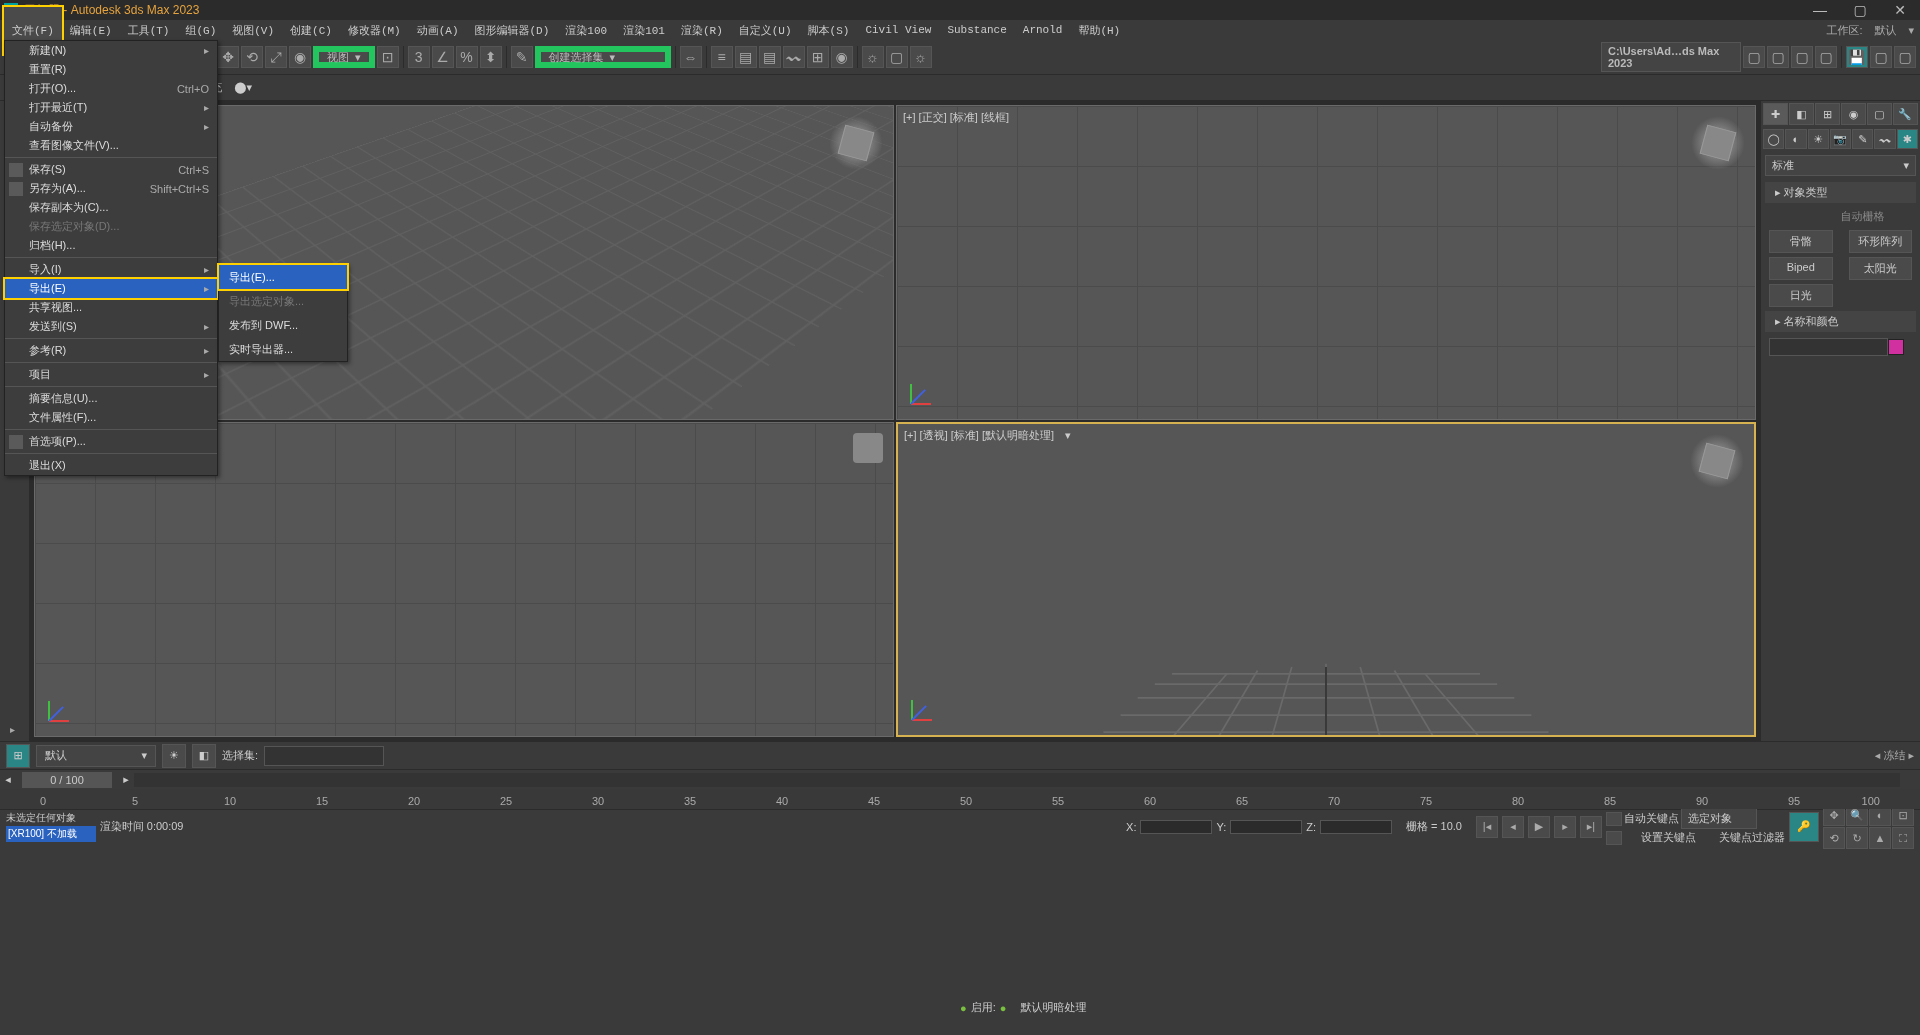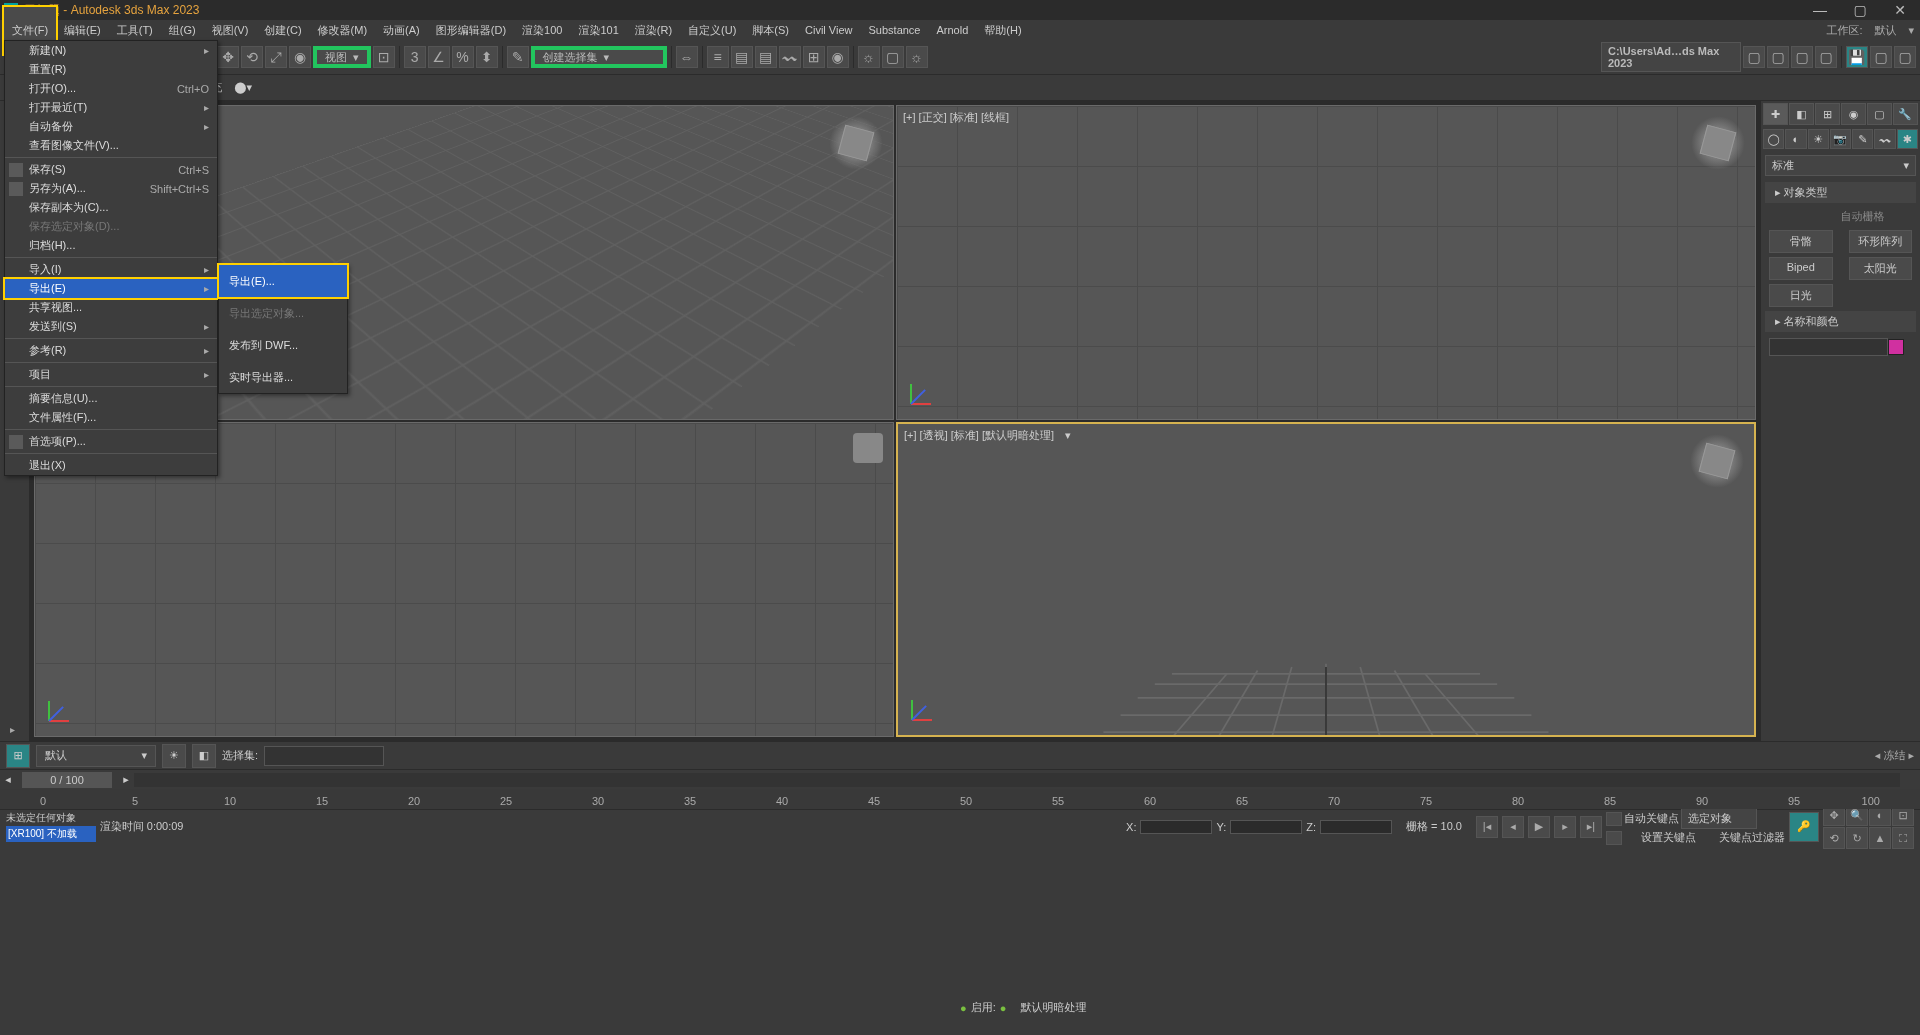--- a/index.html
+++ b/index.html
@@ -7,30 +7,30 @@
 
 
 .titlebar { height: 20px; background: #2b2b2b; display: flex; align-items: center; padding-left: 4px; }
 .titlebar .logo { width: 14px; height: 14px; background: #00a1a1; margin-right: 6px; }
 .titlebar .title { color: #e6a33e; font-size: 12px; }
 .titlebar .winbtns { margin-left: auto; display: flex; }
 .titlebar .winbtns span { width: 40px; text-align: center; color: #bbb; font-size: 14px; line-height: 20px; }
 
 
 .menubar { height: 20px; background: #3a3a3a; display: flex; align-items: center; padding-left: 4px; font-size: 12px; position: relative; }
-.menubar .mitem { padding: 16px 8px; color: #ccc; cursor: pointer; }
+.menubar .mitem { padding: 16px 8px; color: #ccc; cursor: pointer; font-family: Liberation Mono, monospace; }
 .menubar .mitem.active { background: #4a4a4a; outline: 2px solid #ffd000; }
 .menubar .workspace { margin-left: auto; display: flex; align-items: center; color: #aaa; }
 .menubar .workspace span { margin: 0 6px; }
 
 
 .toolbar { background: #3a3a3a; border-bottom: 1px solid #2b2b2b; display: flex; align-items: center; padding: 2px 4px; gap: 2px; }
 .toolbar .tbtn { width: 22px; height: 22px; background: #4a4a4a; border: 1px solid #555; display: flex; align-items: center; justify-content: center; color: #aaa; font-size: 14px; cursor: pointer; }
 .toolbar .sep { width: 1px; height: 22px; background: #2b2b2b; margin: 0 2px; }
-.toolbar .sel { height: 22px; background: #4a4a4a; border: 4px solid #22c55e; padding: 0 8px; display: flex; align-items: center; color: #bbb; gap: 6px; }
+.toolbar .sel { height: 22px; background: #4a4a4a; border: 6px solid #22c55e; padding: 0 8px; display: flex; align-items: center; color: #bbb; gap: 6px; }
 .pathbox { background: #444; border: 1px solid #555; padding: 2px 6px; color: #bbb; width: 140px; font-weight: bold; }
 
 .secondrow { background: #3a3a3a; border-bottom: 1px solid #2b2b2b; display: flex; align-items: center; padding: 2px 4px; gap: 2px; height: 26px; }
 .secondrow .lbl { color: #ccc; padding: 0 10px; }
 
 
 .mainrow { display: flex; height: 640px; }
 .leftbar { width: 30px; background: #3a3a3a; border-right: 1px solid #2b2b2b; display: flex; flex-direction: column; align-items: center; padding-top: 6px; gap: 6px; position: relative; }
 .leftbar .ib { width: 20px; height: 20px; background: #4a4a4a; border: 1px solid #555; }
 .leftbar .flyarrow { position: absolute; bottom: 6px; left: 10px; color: #aaa; font-size: 10px; }
@@ -72,21 +72,21 @@
 .dropdown { position: absolute; top: 40px; left: 4px; width: 214px; background: #3d3d3d; border: 1px solid #222; box-shadow: 2px 2px 4px rgba(0,0,0,.4); z-index: 100; }
 .dropdown .ditem { padding: 3px 8px 3px 24px; color: #ddd; position: relative; display: flex; justify-content: space-between; align-items: center; height: 19px; }
 .dropdown .ditem.hover { background: #2a62c0; color: #fff; outline: 2px solid #ffd000; }
 .dropdown .ditem.disabled { color: #777; }
 .dropdown .ditem .arrow { color: #aaa; font-size: 10px; }
 .dropdown .ditem .sc { color: #aaa; font-size: 11px; }
 .dropdown .ditem .ic { position: absolute; left: 4px; width: 14px; height: 14px; background: #5a5a5a; }
 .dropdown .dsep { height: 1px; background: #555; margin: 2px 0; }
 
 .flyout { position: absolute; top: 264px; left: 218px; width: 130px; background: #3d3d3d; border: 1px solid #222; box-shadow: 2px 2px 4px rgba(0,0,0,.4); z-index: 101; }
-.flyout .fitem { padding: 3px 10px; color: #ddd; height: 32px; display: flex; align-items: center; }
+.flyout .fitem { padding: 3px 10px; color: #ddd; height: 24px; display: flex; align-items: center; }
 .flyout .fitem.hover { background: #2a62c0; color: #fff; outline: 2px solid #ffd000; }
 .flyout .fitem.disabled { color: #777; }
 
 
 .vpbar { height: 28px; background: #3a3a3a; display: flex; align-items: center; padding: 0 6px; gap: 6px; border-top: 1px solid #2b2b2b; }
 .vpbar .vbtn { width: 24px; height: 24px; background: #4a4a4a; border: 1px solid #555; display: flex; align-items: center; justify-content: center; }
 .vpbar .vdd { height: 22px; background: #444; border: 1px solid #555; padding: 0 8px; display: flex; align-items: center; width: 120px; justify-content: space-between; }
 
 .timeslider { height: 20px; background: #3a3a3a; display: flex; align-items: center; border-top: 1px solid #2b2b2b; }
 .timeslider .slider { flex: 0 0 90px; background: #555; margin: 0 6px; height: 16px; display: flex; align-items: center; justify-content: center; font-size: 10px; }

